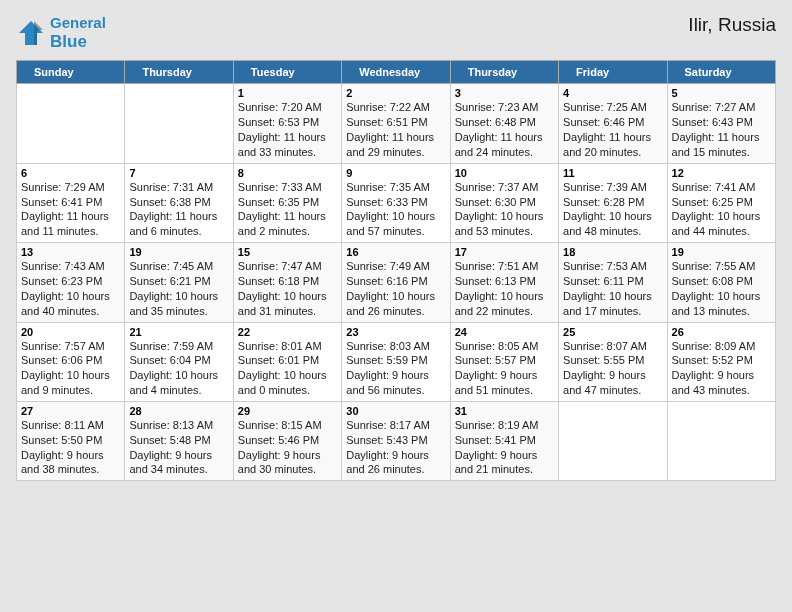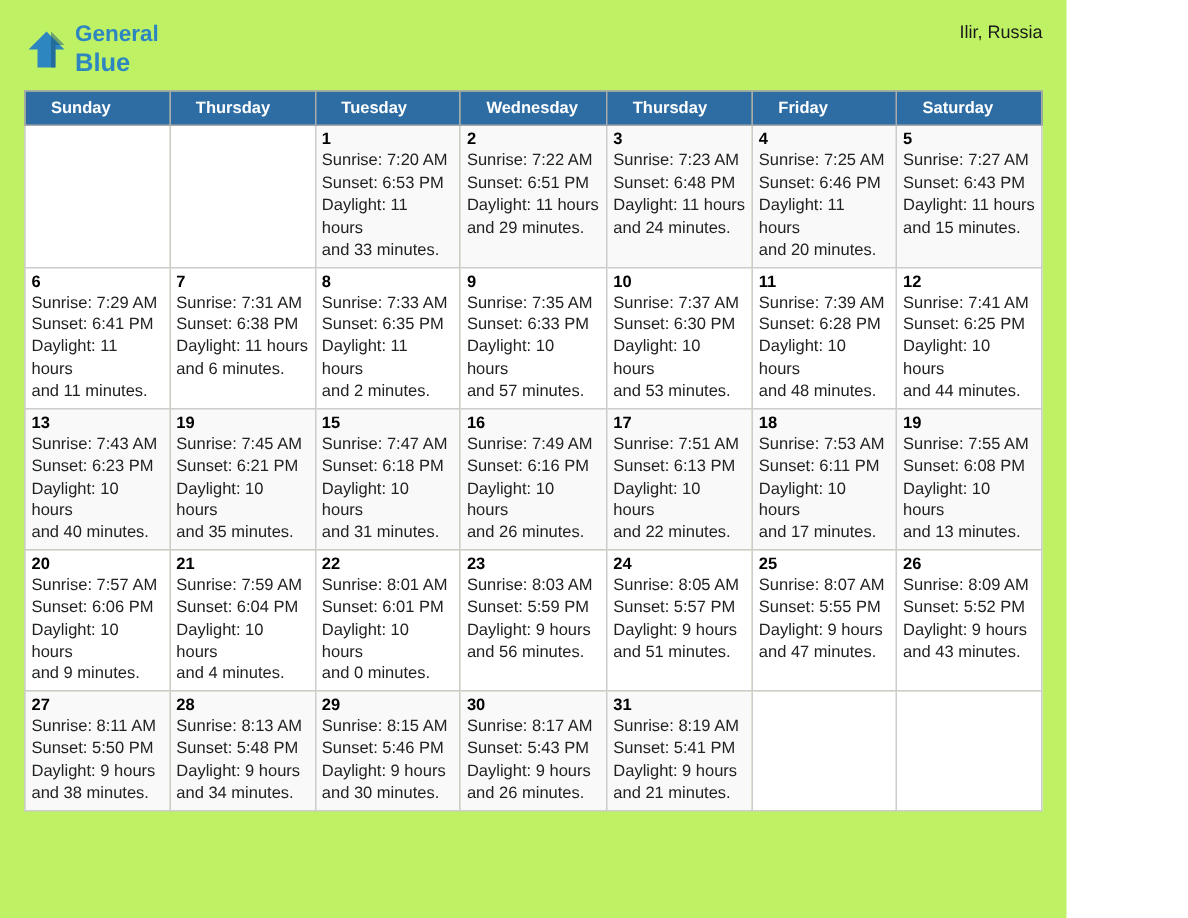--- a/index.html
+++ b/index.html
@@ -4,24 +4,24 @@
   <style>
     * { margin: 0; padding: 0; box-sizing: border-box; }
     body {
       font-family: Arial, sans-serif;
       background: #fff;
       width: 792px;
       height: 612px;
       overflow: hidden;
     }
     .page {
-      width: 711px;
+      width: 792px;
       height: 612px;
       padding: 14px 16px 10px 16px;
-      background: #bef264;
+      background: #e5e5e5;
     }
     .header {
       display: flex;
       justify-content: space-between;
       align-items: flex-start;
       margin-bottom: 8px;
     }
     .logo {
       display: flex;
       align-items: center;
@@ -33,21 +33,21 @@
     }
     .title-block {
       text-align: right;
     }
     .month-title {
       font-size: 32px;
       font-weight: normal;
       color: #1a1a1a;
     }
     .location-title {
-      font-size: 12px;
+      font-size: 19px;
       color: #1a1a1a;
     }
     table {
       width: 100%;
       border-collapse: collapse;
       font-size: 10.2px;
     }
     thead tr th {
       background-color: #2e6da4;
       color: #fff;

